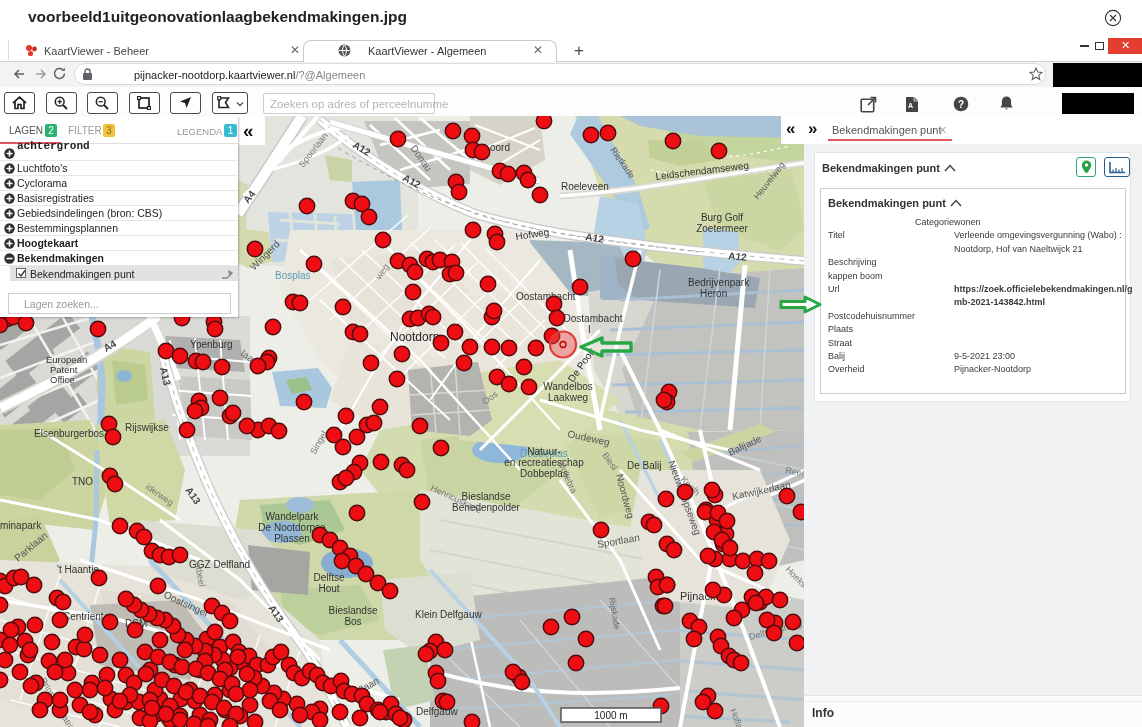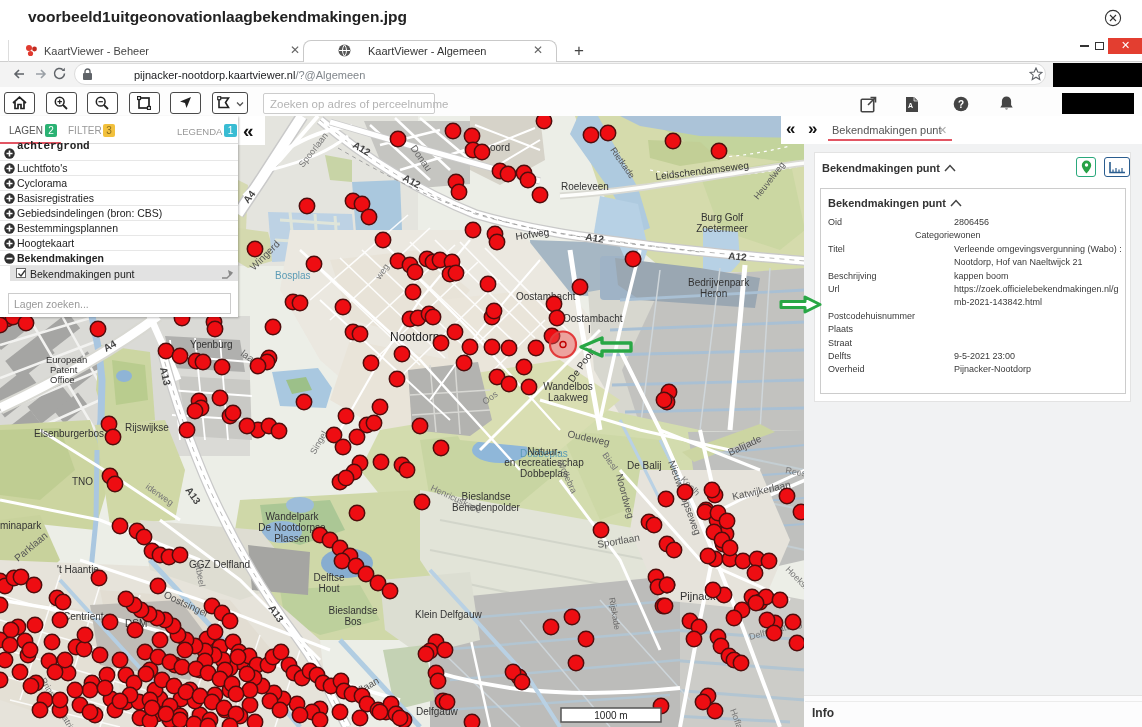--- a/index.html
+++ b/index.html
@@ -845,40 +845,40 @@
 <svg class="abs" style="left:4px;top:222.5px;" width="11" height="11" viewBox="0 0 11 11">
       <circle cx="5.5" cy="5.5" r="5.2" fill="#2f2f2f"></circle>
       <path d="M2.5 5.5 h6 M5.5 2.5 v6" stroke="#fff" stroke-width="1.6"></path>
     </svg>
 <div class="abs" style="left:17px;top:221.5px;font-size:10.5px;font-weight:normal;color:#222;">Bestemmingsplannen</div>
 <div class="abs" style="left:0;top:235.5px;width:238px;height:15px;border-bottom:1px solid #e7e7e7;"></div>
 <svg class="abs" style="left:4px;top:237.5px;" width="11" height="11" viewBox="0 0 11 11">
       <circle cx="5.5" cy="5.5" r="5.2" fill="#2f2f2f"></circle>
       <path d="M2.5 5.5 h6 M5.5 2.5 v6" stroke="#fff" stroke-width="1.6"></path>
     </svg>
-<div class="abs" style="left:17px;top:236.5px;font-size:10.5px;font-weight:normal;color:#222;">Hoogtekaart</div>
+<div class="abs" style="left:17px;top:236.5px;font-size:10.5px;font-weight:bold;color:#222;">Hoogtekaart</div>
 <div class="abs" style="left:0;top:250.5px;width:238px;height:15px;border-bottom:1px solid #e7e7e7;"></div>
 <svg class="abs" style="left:4px;top:252.5px;" width="11" height="11" viewBox="0 0 11 11">
       <circle cx="5.5" cy="5.5" r="5.2" fill="#2f2f2f"></circle>
       <path d="M2.5 5.5 h6 " stroke="#fff" stroke-width="1.6"></path>
     </svg>
 <div class="abs" style="left:17px;top:251.5px;font-size:10.5px;font-weight:bold;color:#222;">Bekendmakingen</div>
 </div>
 <div class="abs" style="left:10px;top:266px;width:228px;height:15px;background:#e2e2e2;"></div>
 <div class="abs" style="left:16px;top:268px;width:10px;height:10px;background:#fff;border:1px solid #666;"></div>
 <svg class="abs" style="left:17px;top:269px;" width="9" height="9" viewBox="0 0 9 9">
     <path d="M1.5 4.5 L4 7 L8 1.5" fill="none" stroke="#333" stroke-width="1.3"></path>
   </svg>
 <div class="abs" style="left:30px;top:268px;font-size:10.5px;color:#222;">Bekendmakingen punt</div>
 <svg class="abs" style="left:220px;top:268px;" width="14" height="12" viewBox="0 0 14 12">
     <path d="M2 10 L7 10 L12 5" fill="none" stroke="#888" stroke-width="1.3"></path>
     <path d="M8 2 L13 4.5 L9.5 8.5 Z" fill="#888"></path>
   </svg>
 <div class="abs" style="left:8px;top:293px;width:223px;height:21px;border:1px solid #ccc;background:#fff;"></div>
-<div class="abs" style="left:14px;top:298px;font-size:10.5px;color:#999;">Lagen zoeken...</div>
+<div class="abs" style="left:24px;top:298px;font-size:10.5px;color:#999;">Lagen zoeken...</div>
 
 <div class="abs" style="left:781px;top:116px;width:361px;height:28px;background:#fff;"></div>
 <div class="abs" style="left:804px;top:144px;width:338px;height:551px;background:#f1f2f3;"></div>
 <div class="abs" style="left:786px;top:119px;font-size:17px;font-weight:bold;color:#111;">«</div>
 <div class="abs" style="left:808px;top:119px;font-size:17px;font-weight:bold;color:#111;">»</div>
 <div class="abs" style="left:832px;top:124px;font-size:11px;color:#555;">Bekendmakingen punt</div>
 <div class="abs" style="left:938px;top:124px;font-size:11px;color:#b0b0b0;">✕</div>
 <div class="abs" style="left:828px;top:139px;width:124px;height:2px;background:#e25563;"></div>
 
 <div class="abs" style="left:814px;top:152px;width:317px;height:250px;background:#fff;border:1px solid #e3e3e3;"></div>
@@ -896,54 +896,50 @@
     <path d="M2 1 V11.5 H17" fill="none" stroke="#2a5d8f" stroke-width="1.6"></path>
     <path d="M5 11.5 v-3 M8 11.5 v-4.5 M11 11.5 v-3 M14 11.5 v-4.5" stroke="#2a5d8f" stroke-width="1.2"></path>
   </svg>
 
 <div class="abs" style="left:820px;top:188px;width:306px;height:206px;background:#fff;border:1px solid #ccc;"></div>
 <div class="abs" style="left:828px;top:197px;font-size:11px;font-weight:bold;color:#333;">Bekendmakingen punt</div>
 <svg class="abs" style="left:950px;top:199px;" width="12" height="8" viewBox="0 0 12 8">
     <path d="M1 7 L6 1.5 L11 7" fill="none" stroke="#444" stroke-width="1.5"></path>
   </svg>
 <div id="detailtable" class="abs" style="left:828px;top:216px;width:296px;font-size:9px;color:#3a3a3a;line-height:13.4px;">
-<div style="display:flex;">
-      <div style="width:126px;flex:none;">Oid</div>
-      <div>2806456</div>
-    </div>
 <div style="display:flex;">
       <div style="width:126px;flex:none;text-align:right;">Categorie</div>
       <div>wonen</div>
     </div>
 <div style="display:flex;">
       <div style="width:126px;flex:none;">Titel</div>
       <div style="white-space:nowrap;">Verleende omgevingsvergunning (Wabo) :<br>Nootdorp, Hof van Naeltwijck 21</div>
     </div>
-<div style="display:flex;">
+<div style="display:flex;flex-direction:column;">
       <div style="width:126px;flex:none;">Beschrijving</div>
       <div>kappen boom</div>
     </div>
 <div style="display:flex;">
       <div style="width:126px;flex:none;">Url</div>
-      <div style="white-space:nowrap;">https://zoek.officielebekendmakingen.nl/g<br>mb-2021-143842.html</div>
+      <div style="white-space:nowrap;font-weight:bold;">https://zoek.officielebekendmakingen.nl/g<br>mb-2021-143842.html</div>
     </div>
 <div style="display:flex;justify-content:space-between;">
       <div style="width:126px;flex:none;">Postcodehuisnummer</div>
       <div>&nbsp;</div>
     </div>
 <div style="display:flex;">
       <div style="width:126px;flex:none;">Plaats</div>
       <div>&nbsp;</div>
     </div>
 <div style="display:flex;">
       <div style="width:126px;flex:none;">Straat</div>
       <div>&nbsp;</div>
     </div>
 <div style="display:flex;">
-      <div style="width:126px;flex:none;">Delfts</div>
+      <div style="width:126px;flex:none;">Balij</div>
       <div>9-5-2021 23:00</div>
     </div>
 <div style="display:flex;">
       <div style="width:126px;flex:none;">Overheid</div>
       <div>Pijnacker-Nootdorp</div>
     </div>
 </div>
 
 <div class="abs" style="left:804px;top:695px;width:338px;height:32px;background:#fcfcfd;border-top:1px solid #e4e4e4;"></div>
 <div class="abs" style="left:805px;top:701px;width:337px;height:1px;background:#ececec;"></div>

